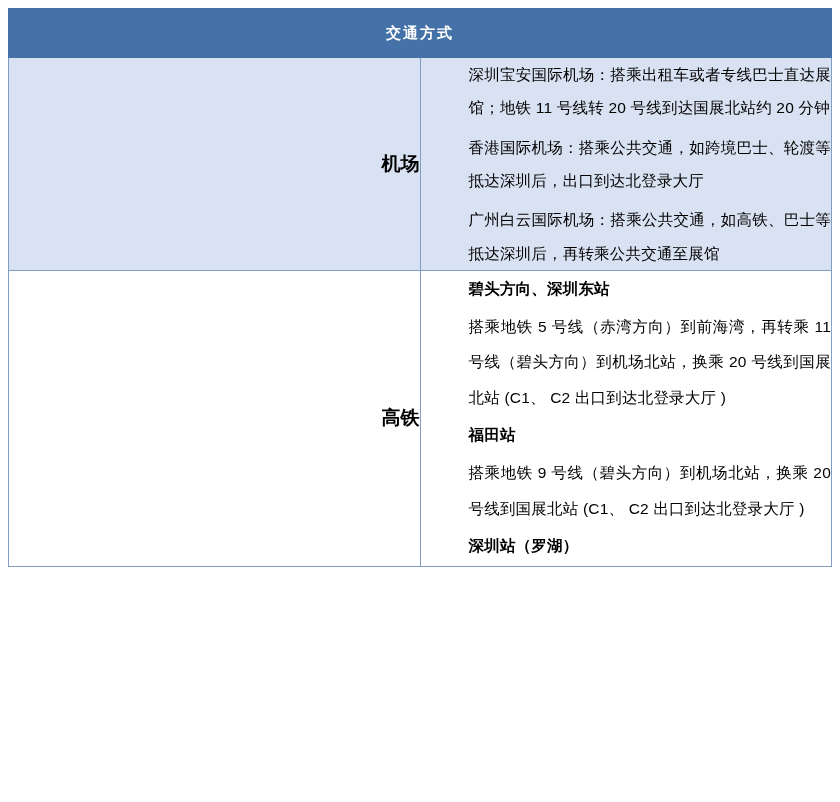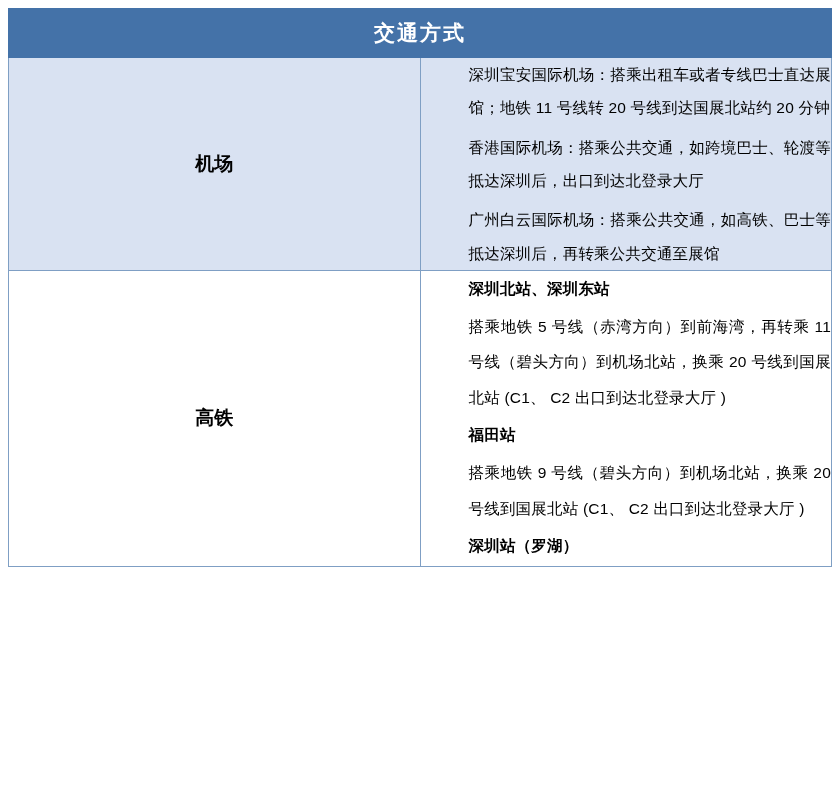--- a/index.html
+++ b/index.html
@@ -29,30 +29,30 @@
     table-layout: fixed;
   }
   .table td, .table th {
     border: 1px solid #7f9fc4;
     vertical-align: middle;
     padding: 0;
   }
   .hdr-row th {
     background: #4472a8;
     color: #ffffff;
-    font-size: 21px;
+    font-size: 15px;
     font-weight: bold;
     text-align: center;
     height: 48px;
     letter-spacing: 2px;
     border: 1px solid #4472a8;
   }
   .label-cell {
     width: 122px;
-    text-align: center;
+    text-align: right;
     font-size: 19px;
     font-weight: bold;
     color: #000000;
   }
   .airport-row .label-cell,
   .airport-row .content-cell {
     background: #d9e2f2;
   }
   .rail-row .label-cell,
   .rail-row .content-cell {
@@ -105,21 +105,21 @@
       <td class="label-cell">机场</td>
       <td class="content-cell">
         <p class="para">深圳宝安国际机场：搭乘出租车或者专线巴士直达展馆；地铁 11 号线转 20 号线到达国展北站约 20 分钟</p>
         <p class="para">香港国际机场：搭乘公共交通，如跨境巴士、轮渡等抵达深圳后，出口到达北登录大厅</p>
         <p class="para">广州白云国际机场：搭乘公共交通，如高铁、巴士等抵达深圳后，再转乘公共交通至展馆</p>
       </td>
     </tr>
     <tr class="rail-row">
       <td class="label-cell">高铁</td>
       <td class="content-cell">
-        <p class="para bold">深圳北站、深圳东站</p>
+        <p class="para bold">碧头方向、深圳东站</p>
         <p class="para">搭乘地铁 5 号线（赤湾方向）到前海湾，再转乘 11 号线（碧头方向）到机场北站，换乘 20 号线到国展北站 (C1、 C2 出口到达北登录大厅 )</p>
         <p class="para bold">福田站</p>
         <p class="para">搭乘地铁 9 号线（碧头方向）到机场北站，换乘 20 号线到国展北站 (C1、 C2 出口到达北登录大厅 )</p>
         <p class="para bold">深圳站（罗湖）</p>
       </td>
     </tr>
   </tbody>
     </table>
   <div class="edge-strip"></div>
 </div>

